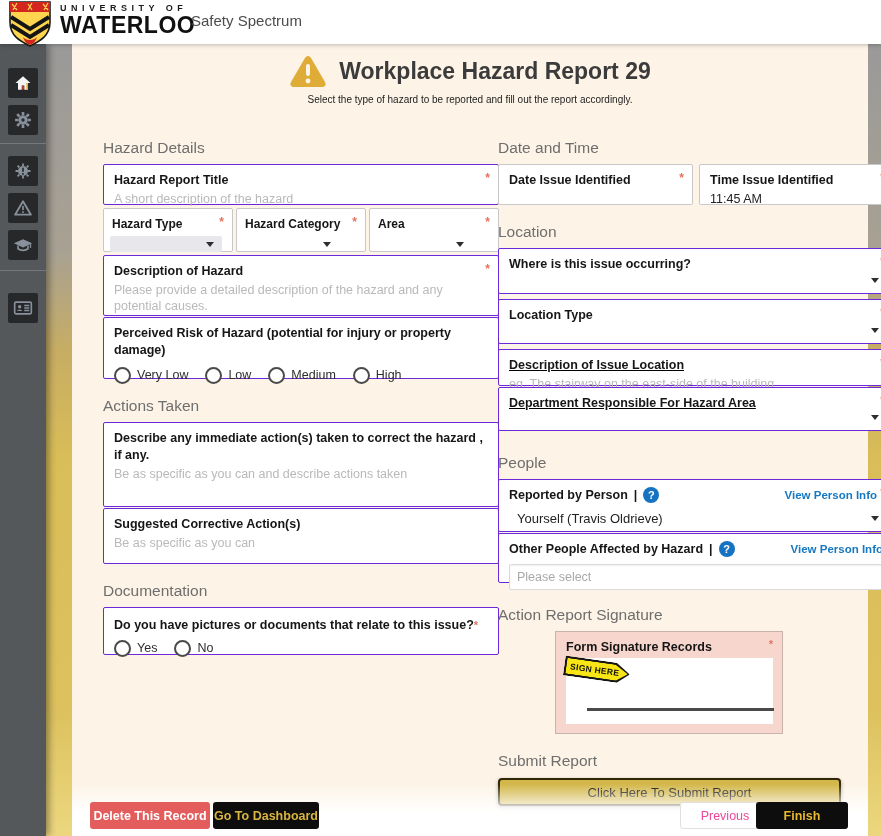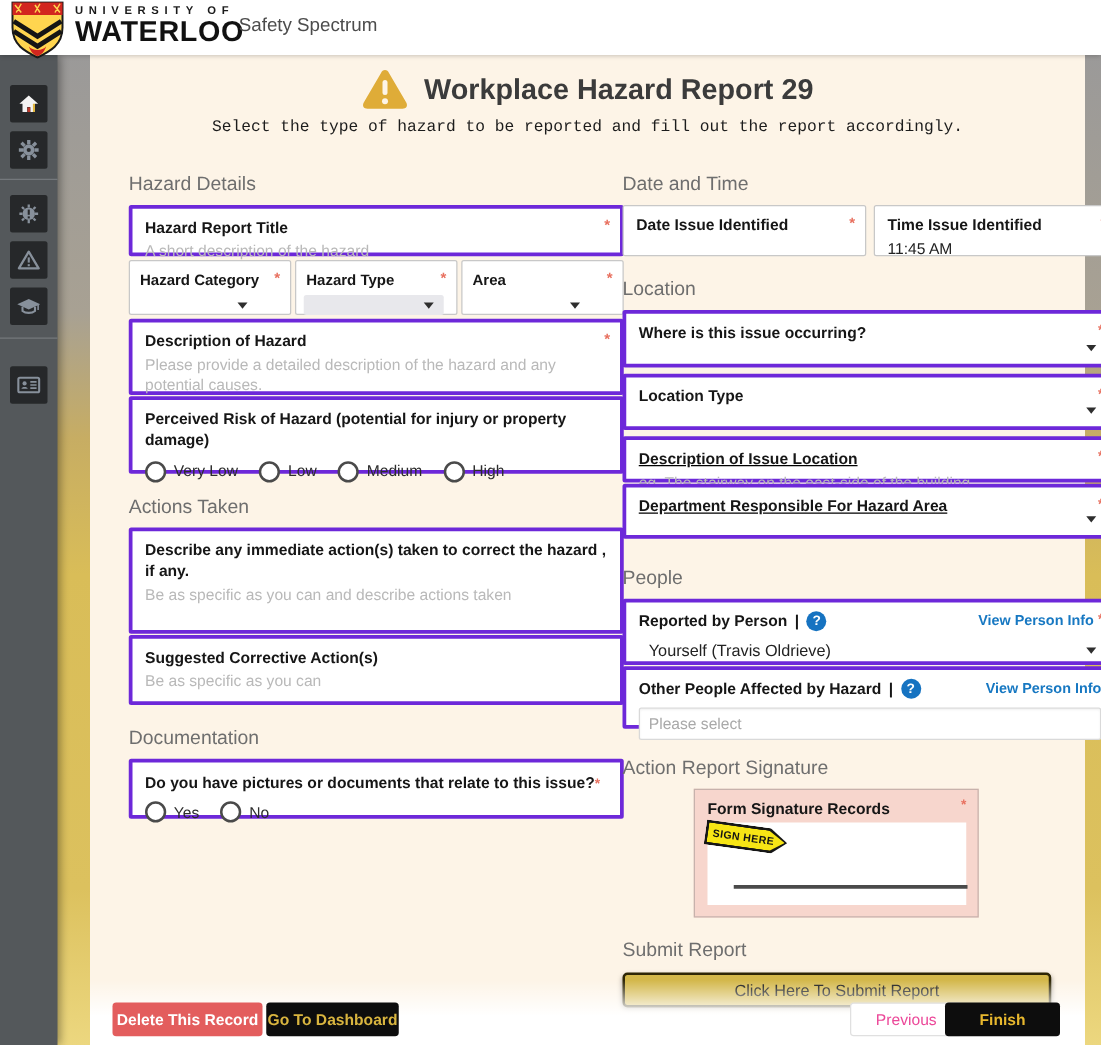--- a/index.html
+++ b/index.html
@@ -19,26 +19,26 @@
            box-shadow:3px 0 7px rgba(0,0,0,.38);z-index:20;padding-top:24px;box-sizing:border-box;}
   .sq{width:30px;height:30px;margin:0 auto 7px auto;background:#26282a;border-radius:2px;
       display:flex;align-items:center;justify-content:center;cursor:pointer;}
   .sdiv{height:1px;background:#74787c;margin:8px 0 12px 0;}
   .sdiv2{height:1px;background:#74787c;margin:10px 0 22px 0;}
   
   .panel{position:absolute;left:72px;top:44px;width:796px;height:792px;background:#fdf4e7;z-index:10;}
   .titleblock{position:absolute;left:0;top:10px;width:796px;text-align:center;}
   .titlerow{display:flex;align-items:center;justify-content:center;gap:12px;}
   .page-title{font-size:23px;font-weight:bold;color:#3b3b3b;}
-  .page-sub{font-size:13px;color:#1c1c1c;margin-top:6px;font-family:Liberation Mono, monospace;}
+  .page-sub{font-size:10px;color:#1c1c1c;margin-top:6px;}
   .col{position:absolute;width:396px;}
   .col-left{left:31px;top:95px;}
   .col-right{left:426px;top:95px;}
   .seclabel{font-size:15.5px;color:#6e6e6e;font-weight:400;margin-bottom:7px;}
-  .box{background:#fff;border:3px solid #6d28d9;border-radius:2px;padding:7px 10px 6px 10px;
+  .box{background:#fff;border:1px solid #6d28d9;border-radius:2px;padding:7px 10px 6px 10px;
        position:relative;margin-bottom:3px;box-sizing:border-box;}
   .flabel{font-size:12.5px;font-weight:bold;color:#161616;line-height:1.35;padding-right:14px;}
   .ph{font-size:12.5px;color:#b9b9b9;line-height:1.3;margin-top:2px;}
   .req::after{content:"*";color:#e8705f;font-size:12px;font-weight:bold;position:absolute;top:6px;right:8px;}
   .reqin{color:#e8705f;font-size:11px;font-weight:bold;}
   .chev{width:0;height:0;border-left:4px solid transparent;border-right:4px solid transparent;
         border-top:5px solid #2e2e2e;display:inline-block;}
   .chev-br{position:absolute;right:14px;bottom:10px;}
   .row3{display:flex;gap:3px;margin-bottom:3px;}
   .cell{flex:1;background:#fff;border:1px solid #c8c8c8;border-radius:2px;padding:7px 8px 6px 8px;
@@ -178,28 +178,28 @@
   <div class="col col-left">
     <div class="seclabel">Hazard Details</div>
 
     <div class="box req" style="height:41px;">
       <div class="flabel">Hazard Report Title</div>
       <div class="ph">A short description of the hazard</div>
     </div>
 
     <div class="row3">
       <div class="cell req">
+        <div class="flabel">Hazard Type</div>
+        <div class="cellsel gray">
+            <span class="chev"></span>
+          </div>
+      </div>
+      <div class="cell req">
         <div class="flabel">Hazard Category</div>
         <div class="cellsel">
-            <span class="chev"></span>
-          </div>
-      </div>
-      <div class="cell req">
-        <div class="flabel">Hazard Type</div>
-        <div class="cellsel gray">
             <span class="chev"></span>
           </div>
       </div>
       <div class="cell req">
         <div class="flabel">Area</div>
         <div class="cellsel">
             <span class="chev"></span>
           </div>
       </div>
     </div>

